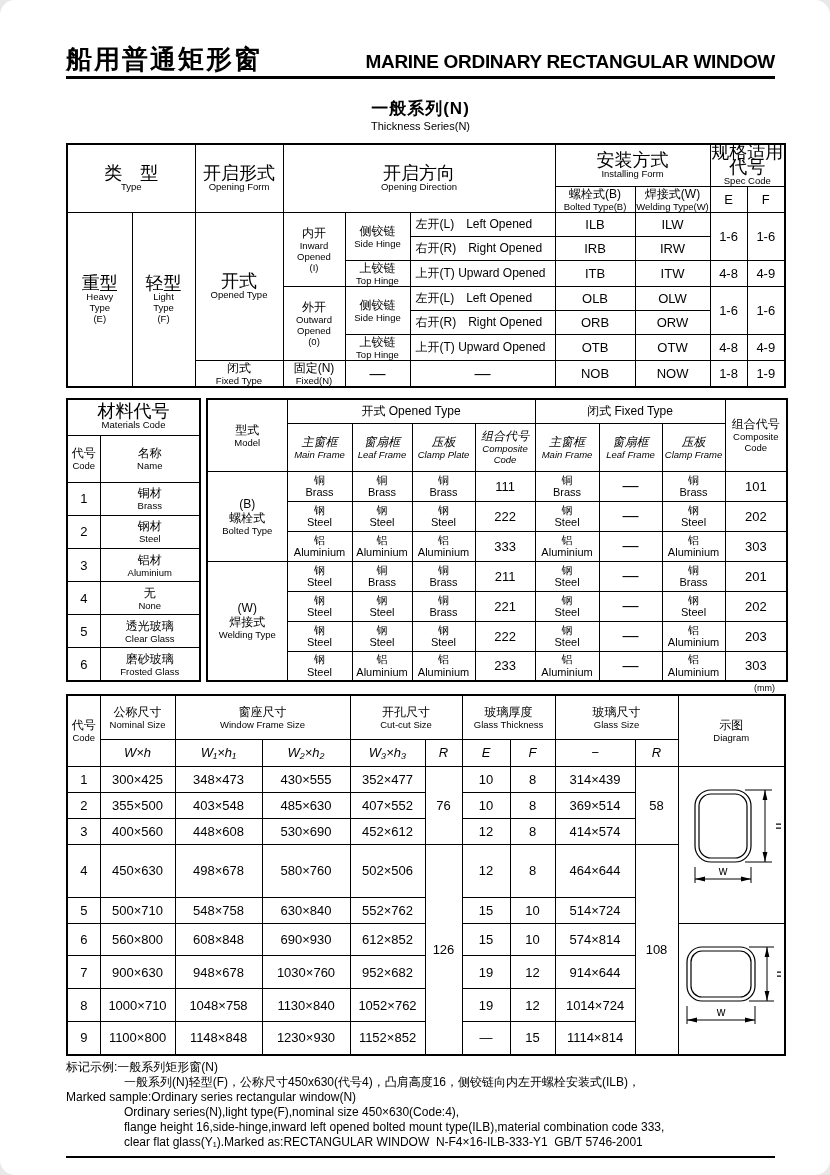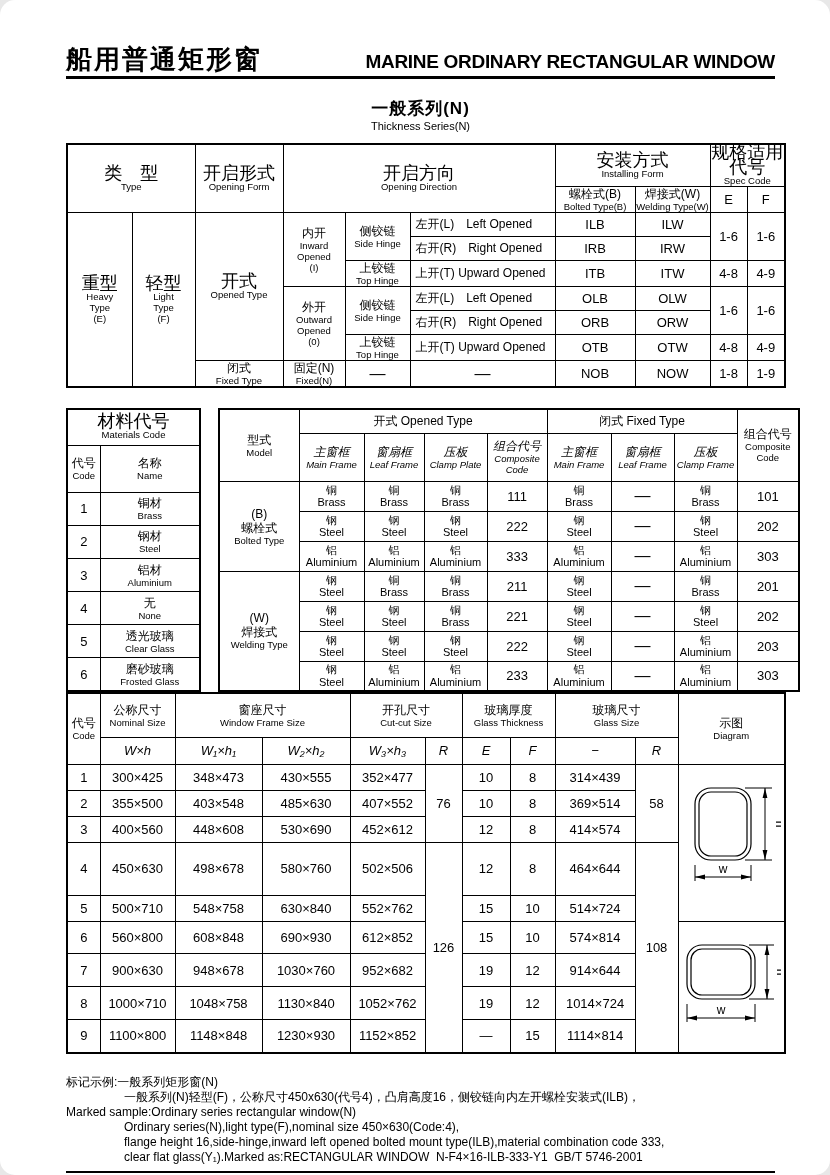--- a/index.html
+++ b/index.html
@@ -32,37 +32,37 @@
   .ce { display:block; font-size:9.5px; line-height:11px; }
   .czs { display:block; font-size:12px; line-height:14px; }
   .num { font-size:13px; }
   .tal { text-align:left; padding-left:5px; font-size:12px; }
   .mat { font-size:11px; line-height:12.5px; }
   
   .t1 { width:718px; margin-top:2px; }
   .t1 .h1r { height:38px; } .t1 .h2r { height:26px; }
   .t1 .br { height:24px; }
   
-  .t2wrap { display:flex; gap:17px; margin-top:20px; }
+  .t2wrap { display:flex; gap:5px; margin-top:10px; }
   .t2l { width:133px; }
   .t2l .r-title { height:36px; } .t2l .r-head { height:47px; } .t2l .r-data { height:33px; }
   .t2r { width:580px; }
   .t2r .r-grp { height:24px; } .t2r .r-sub { height:48px;font-style:italic; } .t2r .r-data { height:30px; }
   .grp-line { font-size:12px; }
   
   .mmnote { text-align:right; font-size:9px; height:11px; line-height:11px; margin-top:1px; }
   
   .t3 { width:718px; }
   .t3 .h1r { height:44px; } .t3 .h2r { height:27px;font-style:italic; } .t3 .dr { height:26px; }
   .t3 td { font-size:13px; }
   .diagcell { vertical-align:middle; }
   .diagcell svg { display:block; margin:0 auto; }
   .dim-label { font-size:12px; font-family:"Liberation Sans","DejaVu Sans",sans-serif; }
   
-  .notes { margin-top:21px; }
+  .notes { margin-top:4px; }
   .note { font-size:12px; line-height:15px; white-space:pre; }
   .note.ind { padding-left:58px; }
   
   .botrule { height:2px; background:#000; margin-top:6px; }
 </style>
 </head>
 <body>
 
 <div class="page">
 
@@ -351,20 +351,21 @@
 Aluminium</td>
         <td>—</td>
         <td class="mat">铝
 Aluminium</td>
         <td class="num">303</td>
       </tr>
     </tbody>
       </table>
   </div>
 
+  <div class="mmnote">(mm)</div>
 
   <table class="t t3">
     <colgroup>
       <col style="width:33px">
         <col style="width:75px">
         <col style="width:87px">
         <col style="width:88px">
         <col style="width:75px">
       <col style="width:37px">
         <col style="width:48px">

